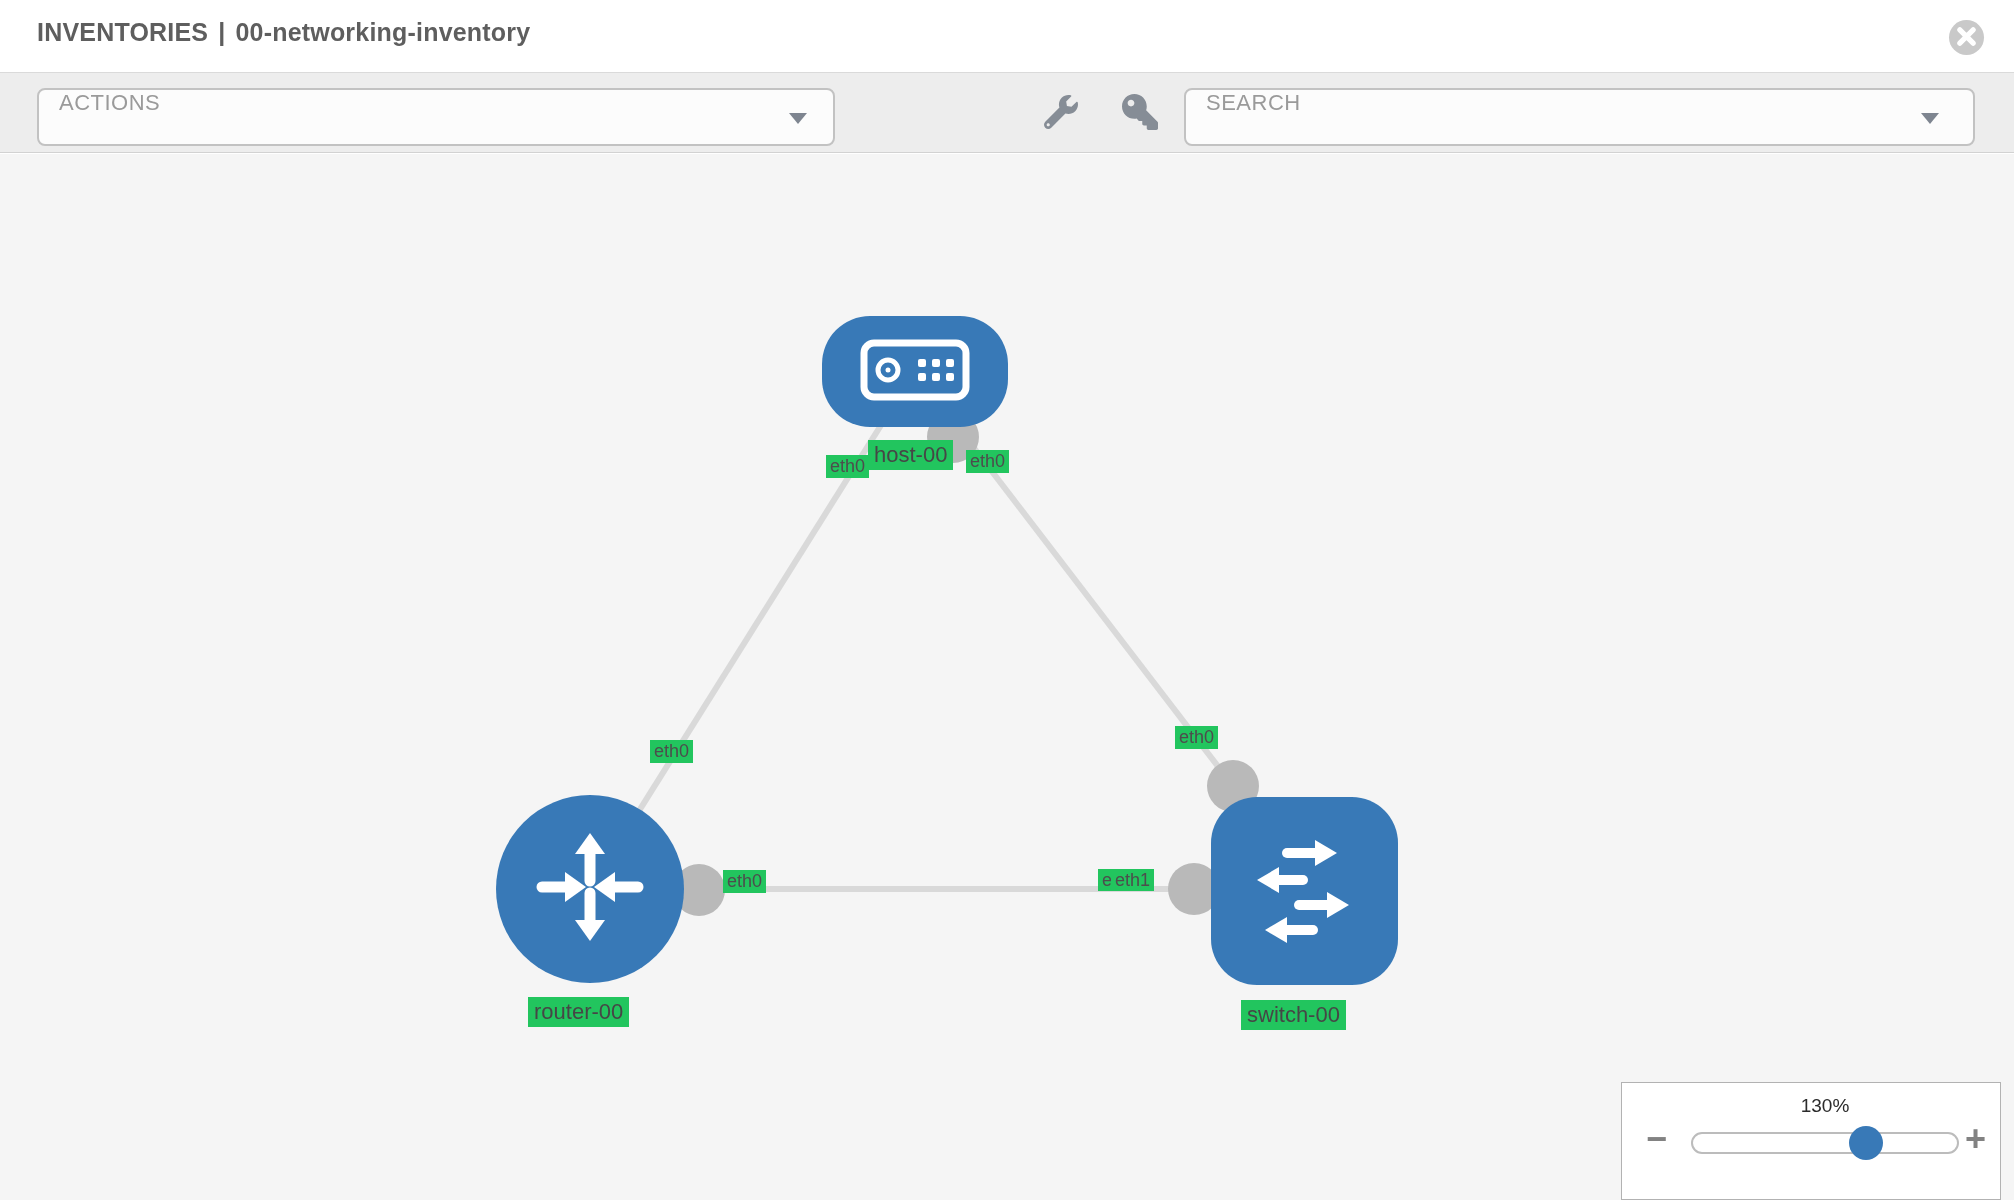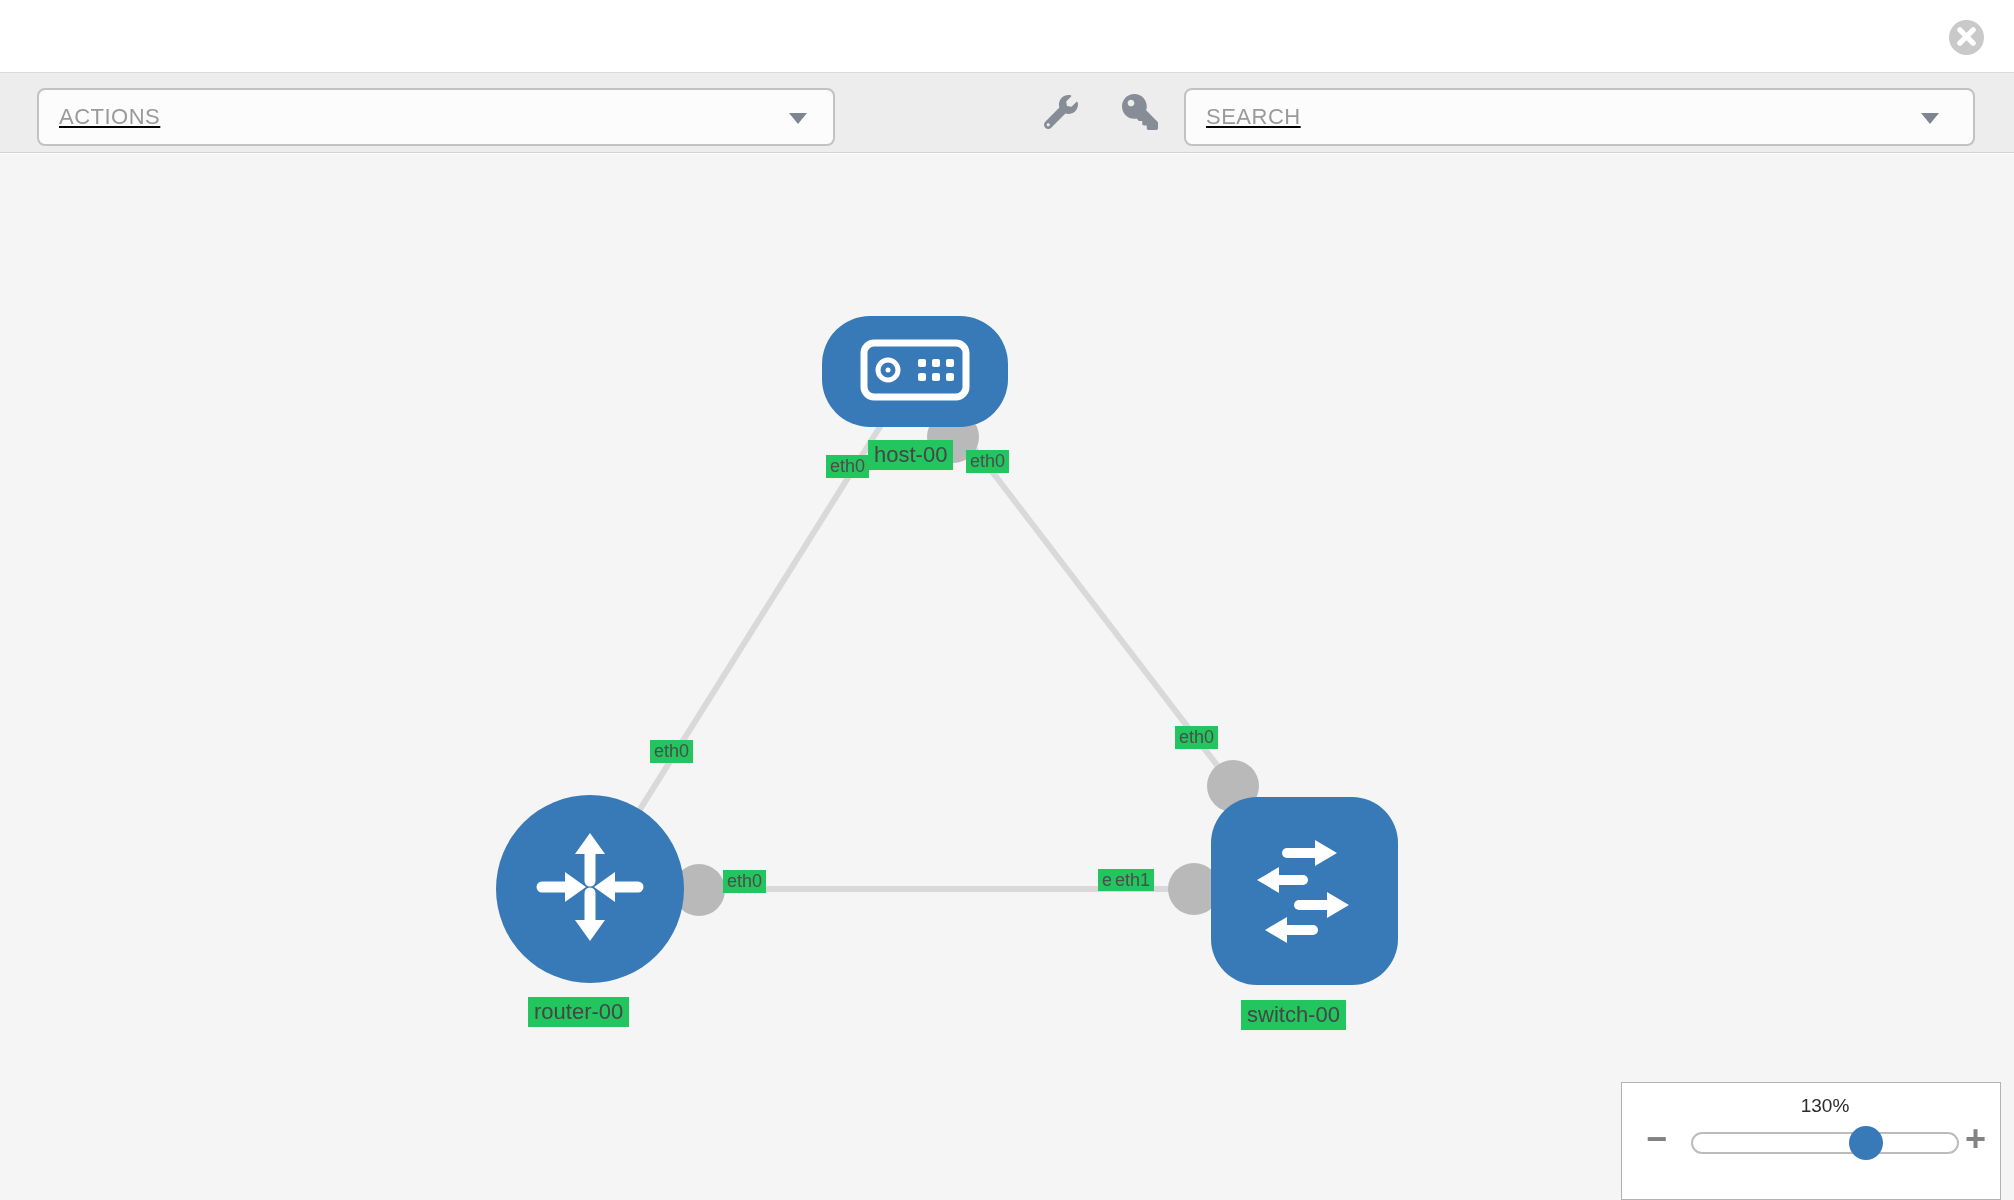--- a/index.html
+++ b/index.html
@@ -8,21 +8,21 @@
   .window { position:relative; width:2014px; height:1200px; background:#fff; }
 
   
   .header { position:absolute; left:0; top:0; width:2014px; height:72px; background:#fff; }
   .page-title { position:absolute; left:37px; top:18px; font-size:25px; font-weight:bold; color:#5e5e5e; letter-spacing:0.2px; }
   .page-title .sep { margin:0 10px; font-weight:bold; }
   .close-btn { position:absolute; left:1949px; top:20px; width:35px; height:35px; border:none; background:#c9c9c9; border-radius:50%; cursor:pointer; display:flex; align-items:center; justify-content:center; padding:0; }
 
   
   .toolbar { position:absolute; left:0; top:72px; width:2014px; height:81px; background:#ededed; border-top:1px solid #dadada; border-bottom:1px solid #d2d2d2; }
-  .select-box { position:absolute; top:15px; height:58px; background:#fcfcfc; border:2px solid #c2c2c2; border-radius:8px; display:flex; align-items:center; cursor:pointer;text-decoration:underline; }
+  .select-box { position:absolute; top:15px; height:58px; background:#fcfcfc; border:2px solid #c2c2c2; border-radius:8px; display:flex; cursor:pointer; }
   .select-box .ph { margin-left:20px; font-size:22px; color:#9a9a9a; letter-spacing:0.5px; }
   .caret { position:absolute; right:26px; top:50%; margin-top:-4px; width:0; height:0; border-left:9px solid transparent; border-right:9px solid transparent; border-top:11px solid #7e8590; }
   .actions-box { left:37px; width:798px; }
   .search-box { left:1184px; width:791px; }
   .search-box .caret { right:34px; }
   .tool-icons { position:absolute; left:1040px; top:0; height:81px; display:flex; align-items:center; gap:36px; }
   .tool-btn { background:none; border:none; cursor:pointer; padding:4px; display:flex; }
 
   
   .canvas { position:absolute; left:0; top:154px; width:2014px; height:1046px; background:#f5f5f5; }
@@ -47,20 +47,23 @@
   .zoom-plus { right:14px; }
   .zoom-track { position:absolute; left:69px; top:49px; width:268px; height:22px; background:#fff; border:2px solid #bcbcbc; border-radius:12px; cursor:pointer; }
   .zoom-thumb { position:absolute; left:156px; top:-8px; width:34px; height:34px; border-radius:50%; background:#3879b7; cursor:grab; }
 </style>
 </head>
 <body>
 
 <div class="window">
 
   <div class="header">
+    <div class="page-title">
+      <span>INVENTORIES</span><span class="sep">|</span><span>00-networking-inventory</span>
+    </div>
     <button class="close-btn">
       <span>
         <svg width="19" height="19" viewBox="0 0 20 20">
             <path d="M3 3 L17 17 M17 3 L3 17" stroke="#fff" stroke-width="5.5" stroke-linecap="round"></path>
           </svg>
       </span>
     </button>
   </div>
 
   <div class="toolbar">

